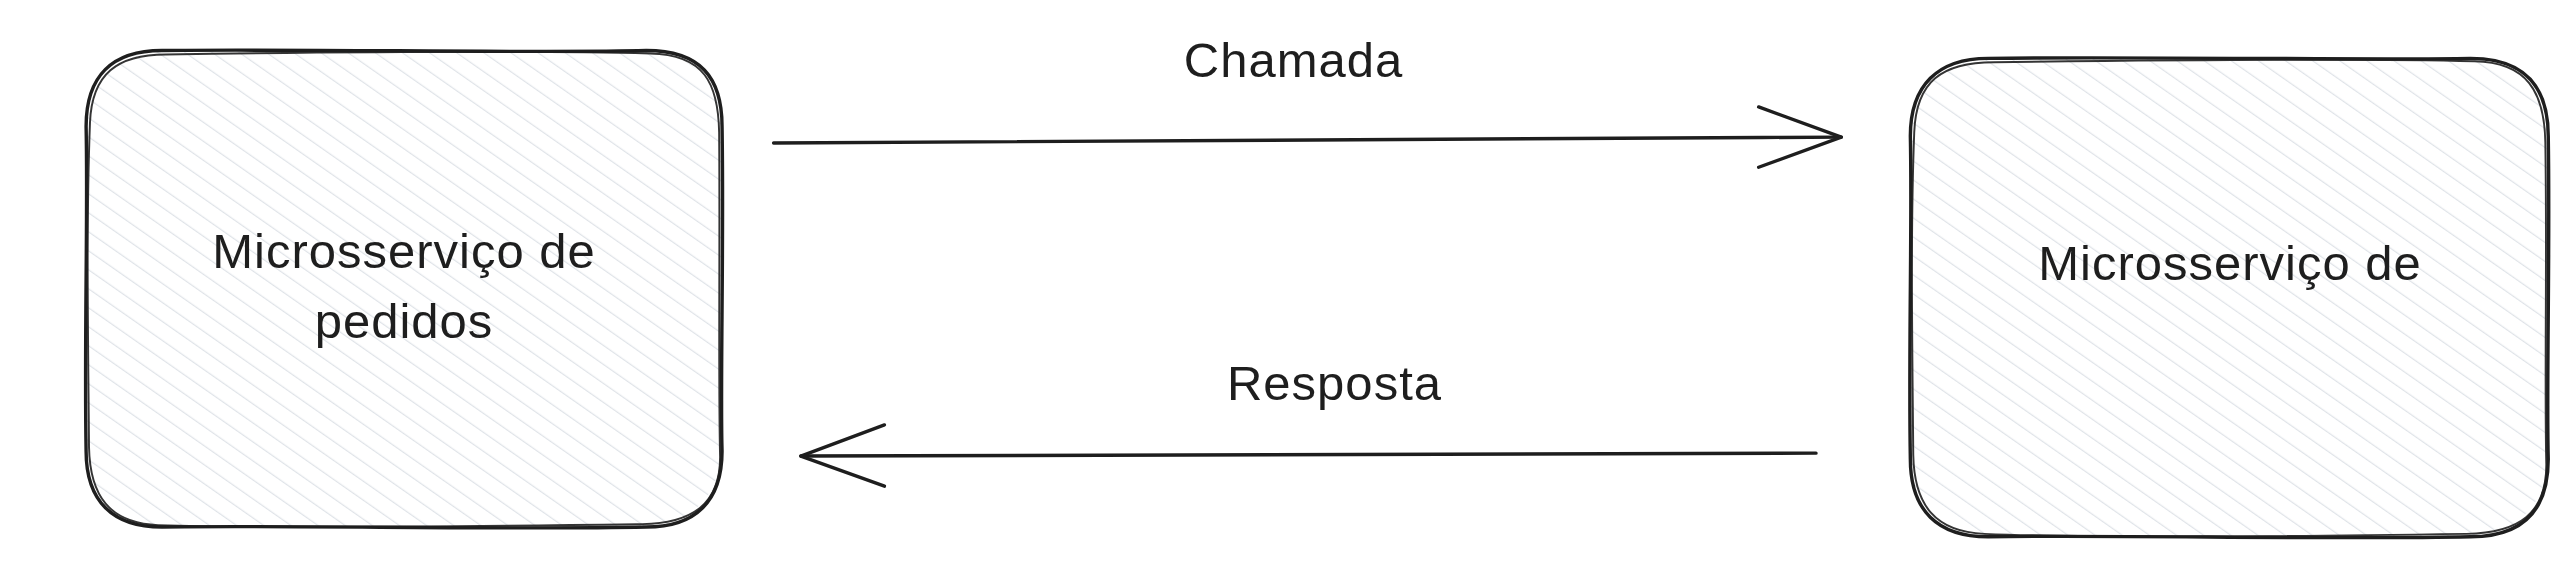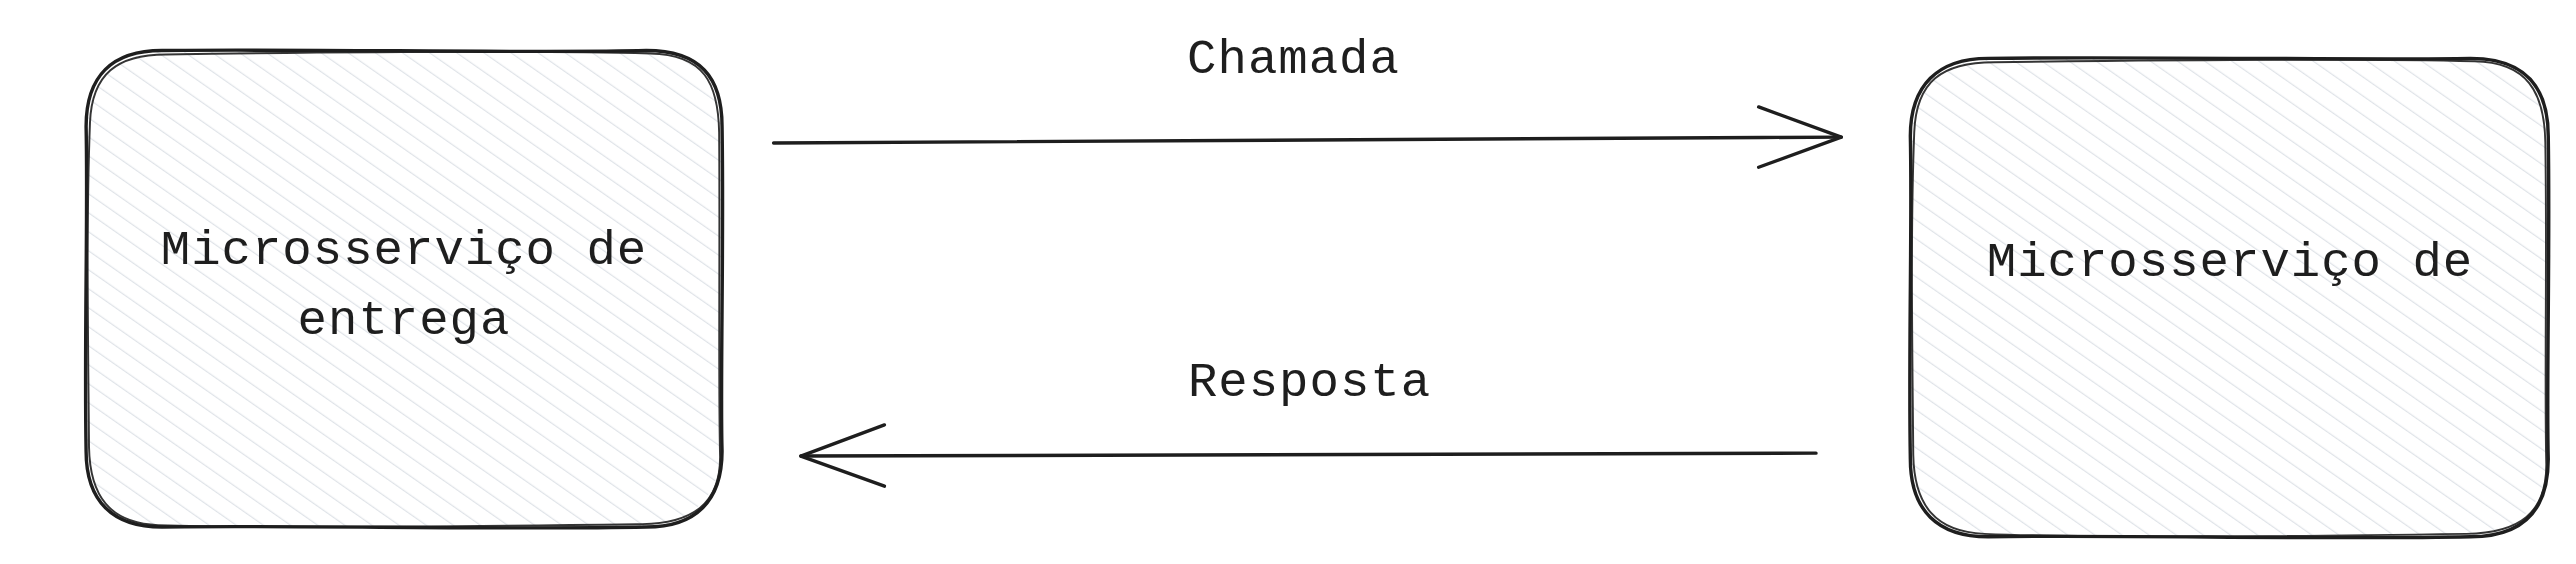--- a/index.html
+++ b/index.html
@@ -16,21 +16,21 @@
     }
     .canvas {
       position: absolute;
       left: 0; top: 0;
       width: 2576px;
       height: 564px;
     }
     .label {
       position: absolute;
       color: #1e1e1e;
-      font-family: Liberation Mono, monospace;
+      font-family: Liberation Sans, sans-serif;
       font-size: 49px;
       line-height: 70px;
       text-align: center;
       white-space: nowrap;
       letter-spacing: 1px;
     }
     .box-label {
       white-space: normal;
     }
   </style>
@@ -62,22 +62,22 @@
   </g>
 
   <g>
     <path d="M1867,466 C1500,467 1150,468 823,469" fill="none" stroke="#1e1e1e" stroke-width="3.5" stroke-linecap="round"></path>
     <path d="M909,437 L823,469 L909,500" fill="none" stroke="#1e1e1e" stroke-width="3.5" stroke-linecap="round" stroke-linejoin="round"></path>
   </g>
 </svg>
 
 <div class="label box-label" style="left:86px; top:216px; width:636px;">
   <div>Microsserviço de</div>
-  <div>entrega</div>
+  <div>pedidos</div>
 </div>
 
 <div class="label box-label" style="left:1911px; top:228px; width:638px;">
   <div>Microsserviço de</div>
 </div>
 
 <div class="label" style="left:1099px; top:25px; width:389px;">Chamada</div>
-<div class="label" style="left:1115px; top:348px; width:389px;">Resposta</div>
+<div class="label" style="left:1140px; top:348px; width:389px;">Resposta</div>
 
 
 </body></html>

